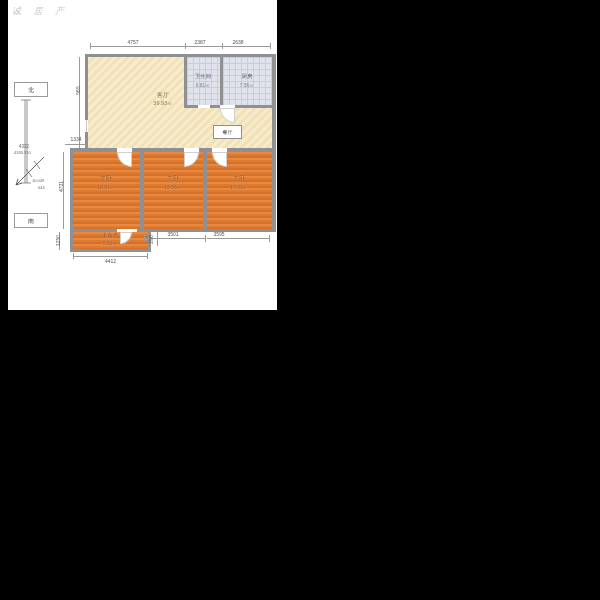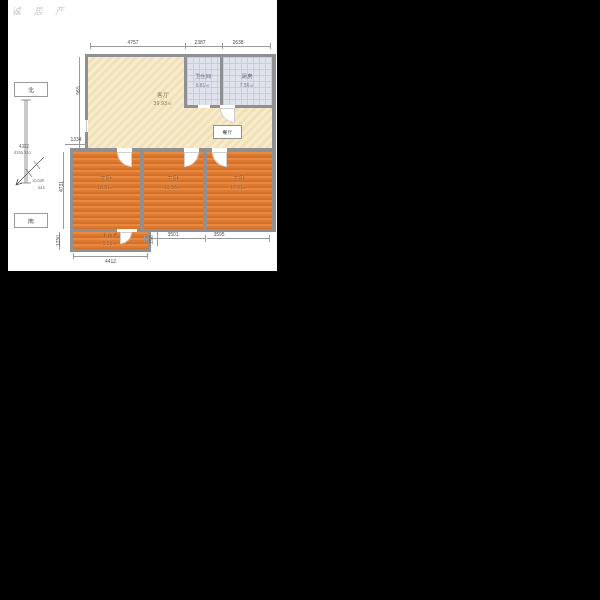--- a/index.html
+++ b/index.html
@@ -1,20 +1,20 @@
 <!DOCTYPE html>
 <html><head>
 <meta charset="utf-8">
 <style>
   html,body{margin:0;padding:0;}
   body{
     width:600px;height:600px;background:#000;position:relative;
     font-family:"Liberation Sans", sans-serif;overflow:hidden;
   }
-  #plan{position:absolute;left:8px;top:0;width:269px;height:271px;background:#fff;overflow:hidden;}
+  #plan{position:absolute;left:8px;top:0;width:269px;height:310px;background:#fff;overflow:hidden;}
   .wall{position:absolute;background:#8e9093;}
   .gap{position:absolute;background:#fff;}
   .floor-living{position:absolute;background-color:#f5e8c6;
     background-image:repeating-linear-gradient(135deg,#f7ebcb 0 3px,#f1e1b8 3px 6px);}
   .floor-bed{position:absolute;background-color:#df7c33;
     background-image:repeating-linear-gradient(180deg,#e8893f 0 2px,#dd7a30 2px 4px,#d5702a 4px 6px),
     repeating-linear-gradient(90deg,rgba(120,50,0,0.08) 0 1px,transparent 1px 13px);}
   .floor-tile{position:absolute;background-color:#e0e3ec;
     background-image:linear-gradient(#c8cdda 1px,transparent 1px),linear-gradient(90deg,#c8cdda 1px,transparent 1px);
     background-size:6px 6px;}

